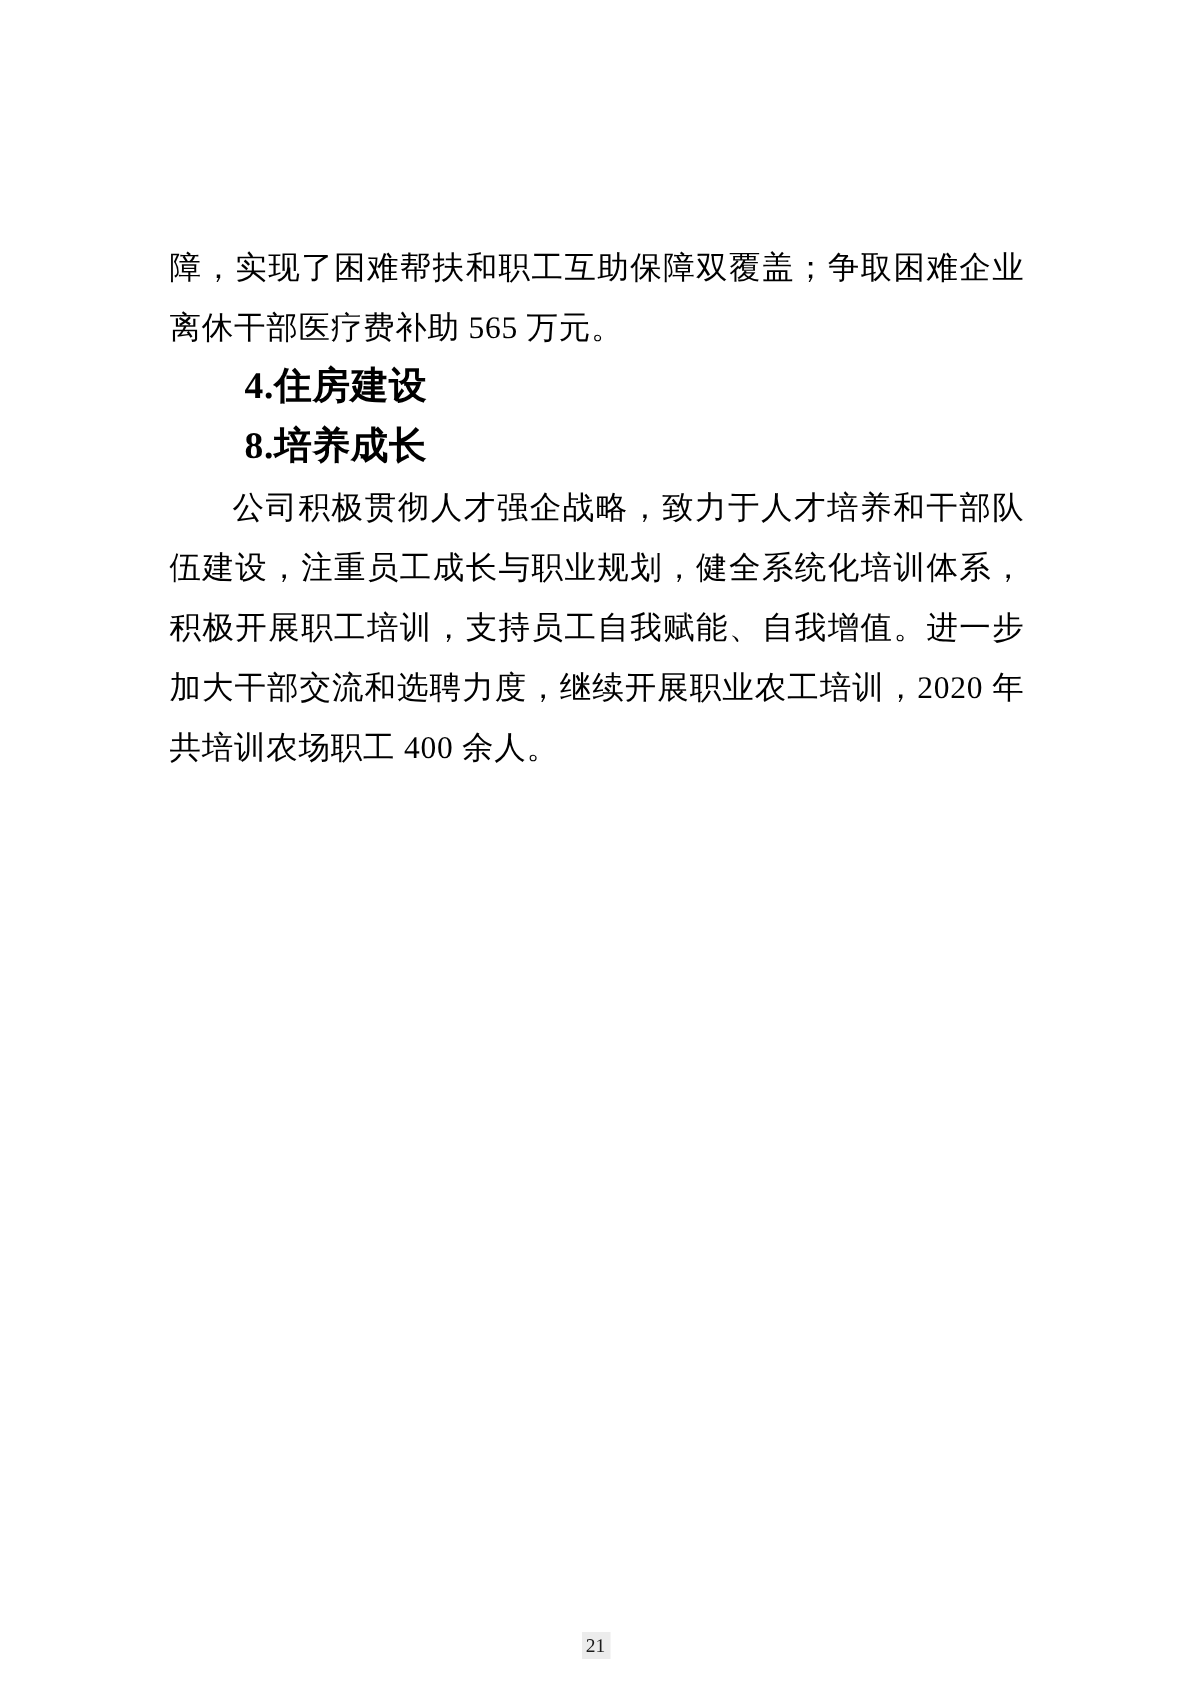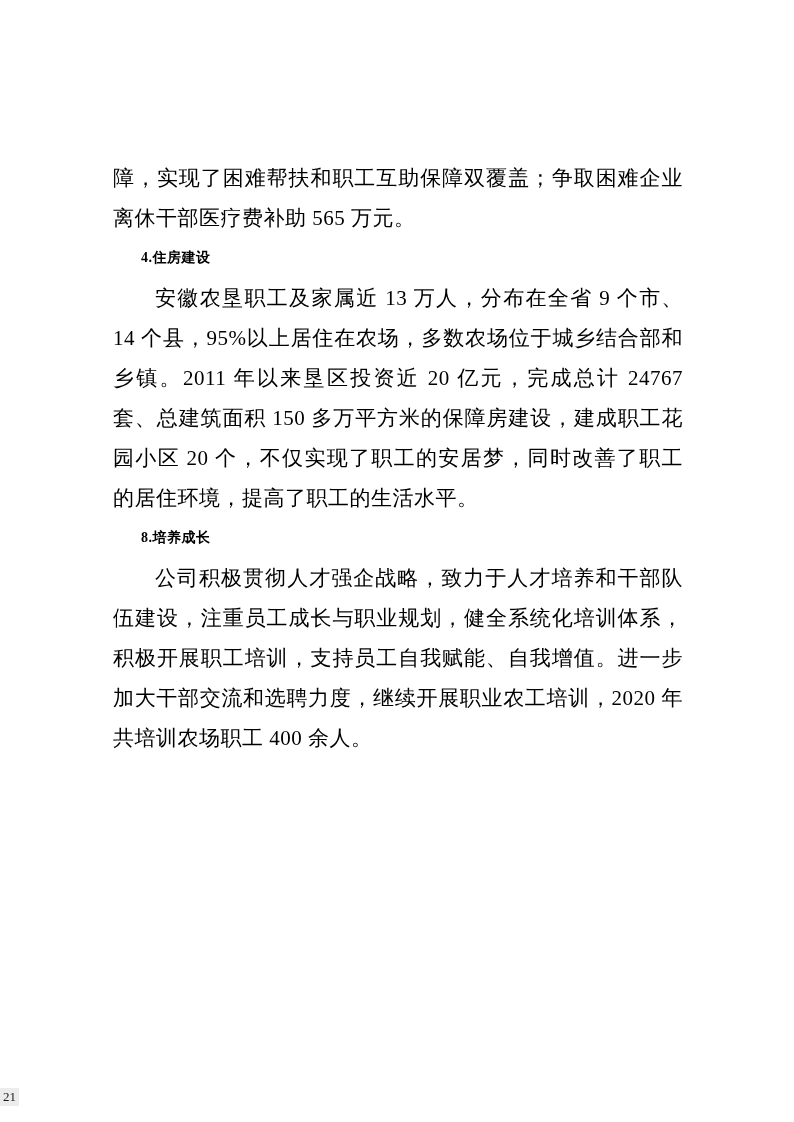--- a/index.html
+++ b/index.html
@@ -30,49 +30,49 @@
   }
   .content p {
     margin: 0;
     text-indent: 2em;
   }
   .content p.continued {
     text-indent: 0;
   }
   .content h2.section {
     margin: 0;
-    font-size: 14px;
+    font-size: 25px;
     line-height: 40px;
     font-weight: bold;
     text-indent: 2em;
     text-align: left;
   }
   .footer {
     position: absolute;
     top: 980px;
     left: 0;
     width: 100%;
+    text-align: center;
   }
   .page-number {
     display: inline-block;
     font-size: 13px;
     line-height: 18px;
     color: #1a1a1a;
     background: #ececec;
     padding: 0 3px;
   }
 </style>
 </head>
 <body>
 
 <div class="page">
   <div class="content">
     <p class="continued">障，实现了困难帮扶和职工互助保障双覆盖；争取困难企业离休干部医疗费补助 565 万元。</p>
     <h2 class="section">4.住房建设</h2>
-    <p>安徽农垦职工及家属近 13 万人，分布在全省 9 个市、14 个县，95%以上居住在农场，多数农场位于城乡结合部和乡镇。2011 年以来垦区投资近 20 亿元，完成总计 24767 套、总建筑面积 150 多万平方米的保障房建设，建成职工花园小区 20 个，不仅实现了职工的安居梦，同时改善了职工的居住环境，提高了职工的生活水平。</p>
     <h2 class="section">8.培养成长</h2>
     <p>公司积极贯彻人才强企战略，致力于人才培养和干部队伍建设，注重员工成长与职业规划，健全系统化培训体系，积极开展职工培训，支持员工自我赋能、自我增值。进一步加大干部交流和选聘力度，继续开展职业农工培训，2020 年共培训农场职工 400 余人。</p>
   </div>
 
   <div class="footer">
     <span class="page-number">21</span>
   </div>
 </div>
 
 </body></html>

